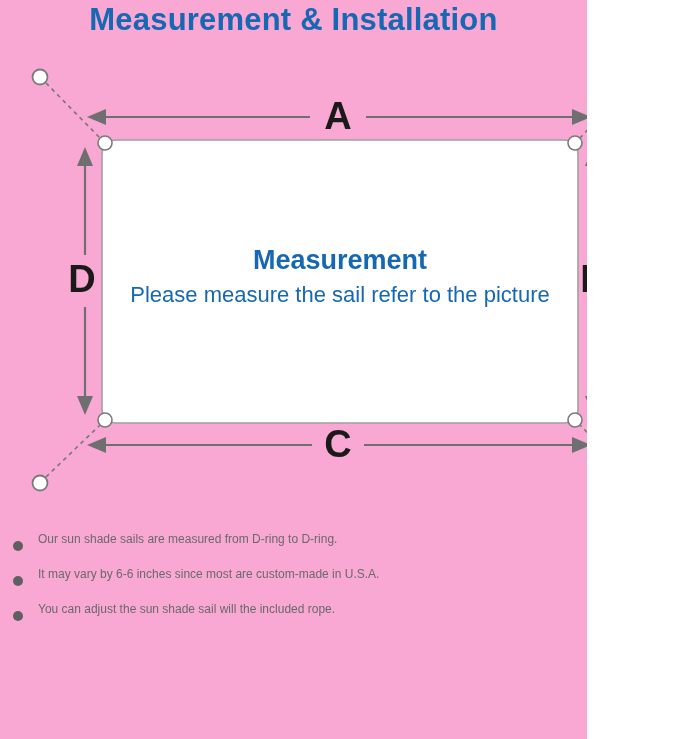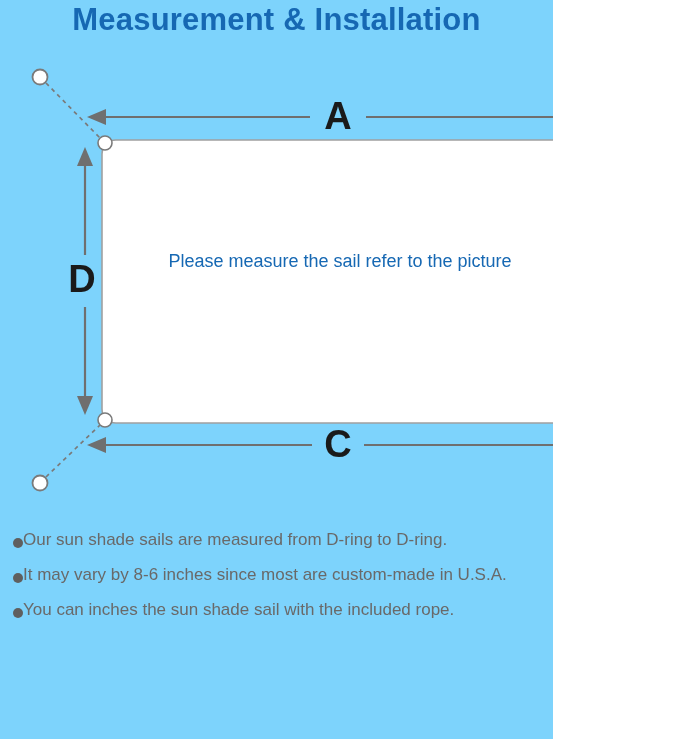--- a/index.html
+++ b/index.html
@@ -5,22 +5,23 @@
   html, body {
     margin: 0;
     padding: 0;
     background: #ffffff;
     font-family: "Liberation Sans", sans-serif;
   }
   #page {
     position: relative;
     width: 553px;
     height: 739px;
-    background: #7dd3fc;
+    background: #f9a8d4;
     overflow: hidden;
+    padding-left: 34px;
   }
   .page-title {
     position: absolute;
     top: 2px;
     left: 0;
     width: 100%;
     text-align: center;
     font-size: 31px;
     font-weight: bold;
     color: #1668b3;
@@ -46,37 +47,38 @@
     top: 245px;
     text-align: center;
     color: #1668b3;
   }
   .center-text .big {
     font-size: 27px;
     font-weight: bold;
     margin: 0;
   }
   .center-text .small {
-    font-size: 18px;
+    font-size: 22px;
     margin: 6px 0 0 0;
   }
   .bullet-list {
     position: absolute;
     top: 528px;
     left: 13px;
     right: 6px;
     margin: 0;
     padding: 0;
     list-style: none;
   }
   .bullet-list li {
     display: flex;
-    align-items: center;
+    align-items: flex-end;
+    gap: 15px;
     margin-bottom: 12px;
-    font-size: 17px;
+    font-size: 12px;
     line-height: 23px;
     color: #696969;
   }
   .bullet-dot {
     flex: none;
     width: 10px;
     height: 10px;
     margin-top: 6px;
     border-radius: 50%;
     background: #5f5f5f;
@@ -142,31 +144,32 @@
       <polygon points="593,360 585,341 601,341" stroke="none"></polygon>
     </g>
   </svg>
 
   <div class="dim-label" style="left:338px; top:116px;">A</div>
   <div class="dim-label" style="left:594px; top:279px;">B</div>
   <div class="dim-label" style="left:338px; top:444px;">C</div>
   <div class="dim-label" style="left:82px; top:279px;">D</div>
 
   <div class="center-text">
+    <p class="big">Measurement</p>
     <p class="small">Please measure the sail refer to the picture</p>
   </div>
 
   <ul class="bullet-list">
     <li>
       <span class="bullet-dot"></span>
       <span>Our sun shade sails are measured from D-ring to D-ring.</span>
     </li>
     <li>
       <span class="bullet-dot"></span>
-      <span>It may vary by 8-6 inches since most are custom-made in U.S.A.</span>
+      <span>It may vary by 6-6 inches since most are custom-made in U.S.A.</span>
     </li>
     <li>
       <span class="bullet-dot"></span>
-      <span>You can inches the sun shade sail with the included rope.</span>
+      <span>You can adjust the sun shade sail will the included rope.</span>
     </li>
   </ul>
 
 </div>
 
 </body></html>

